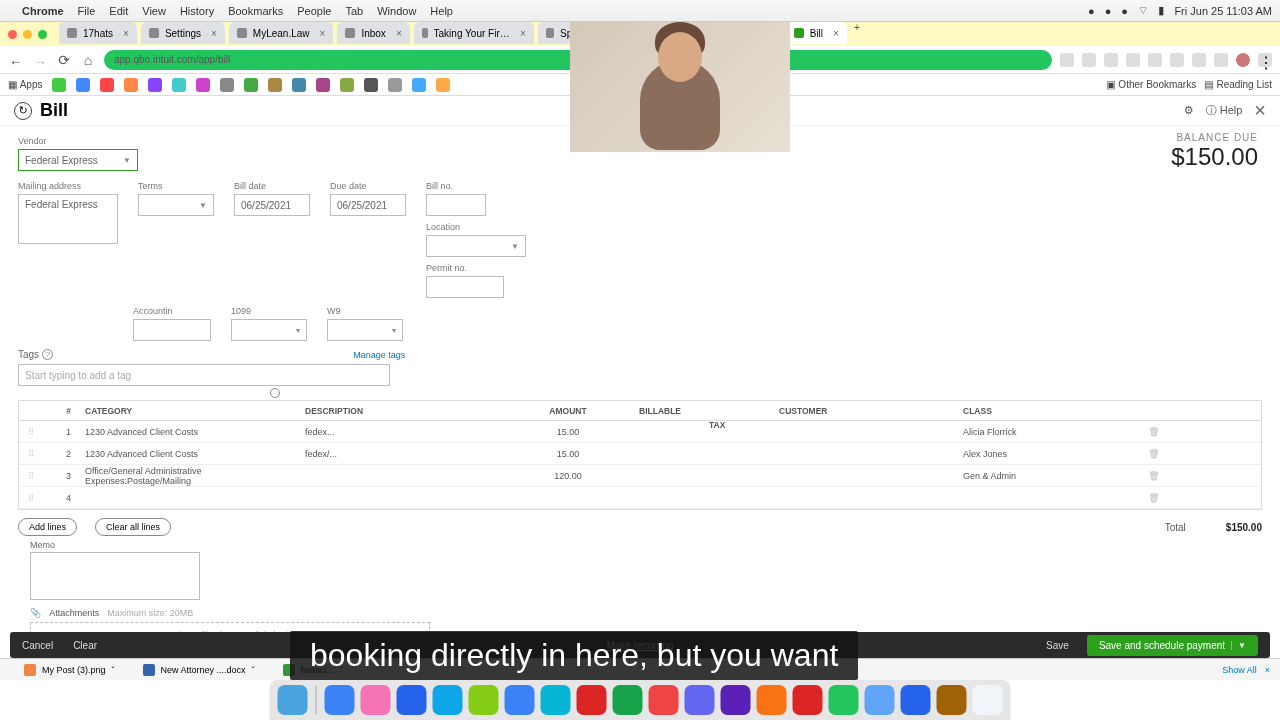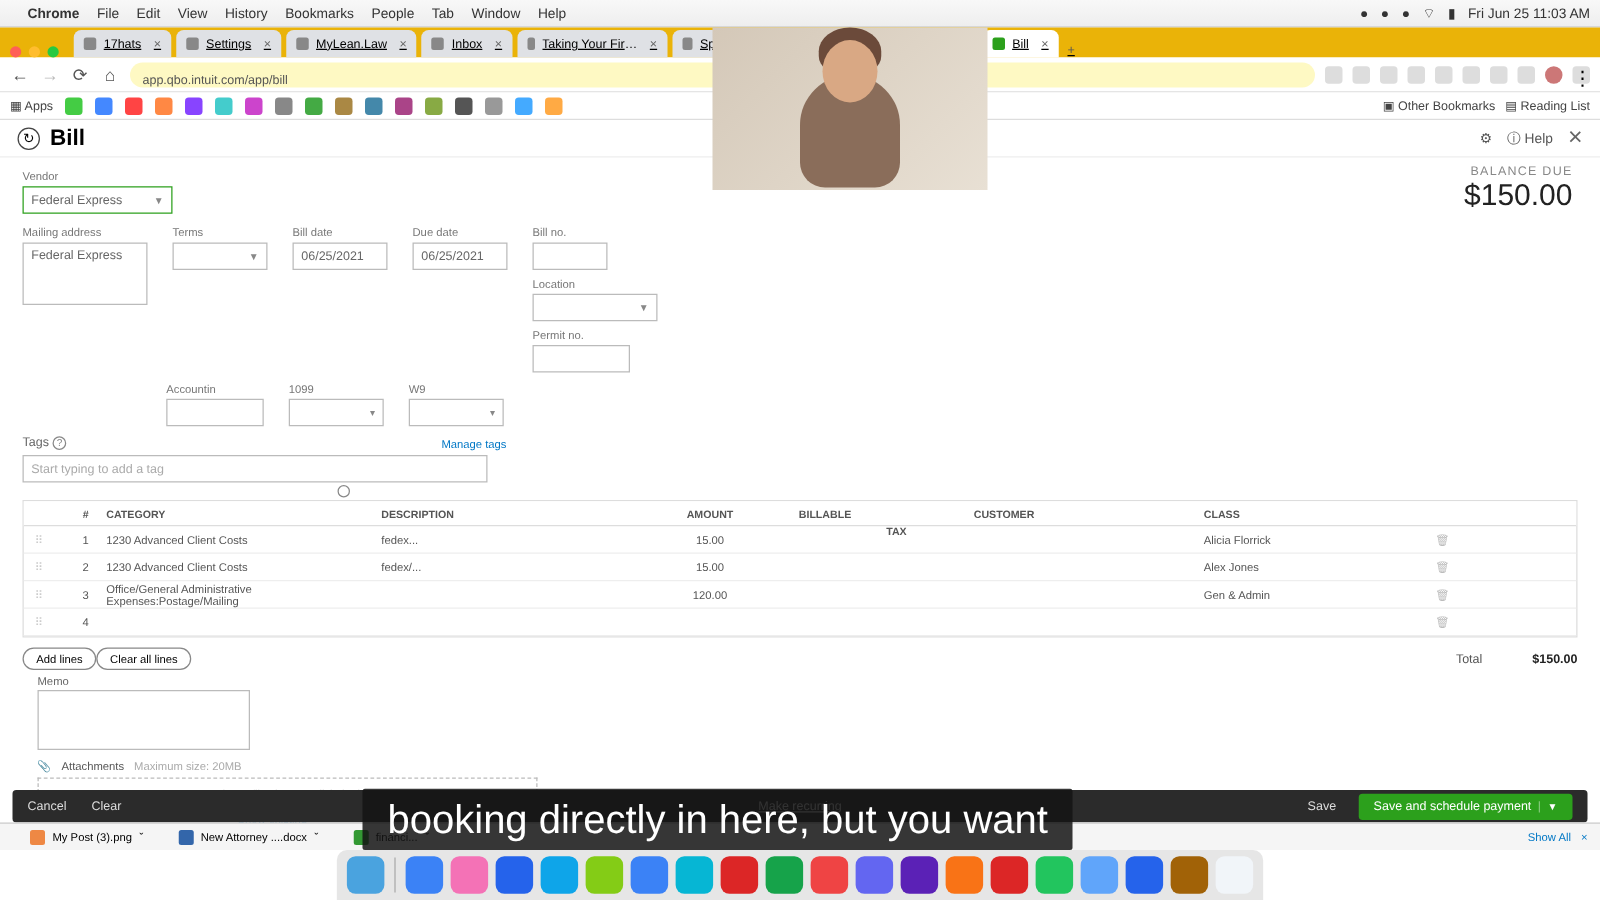--- a/index.html
+++ b/index.html
@@ -5,31 +5,31 @@
 * { margin:0; padding:0; box-sizing:border-box; font-family:-apple-system,BlinkMacSystemFont,"Segoe UI",sans-serif; }
 body { width:1280px; height:720px; overflow:hidden; background:#fff; position:relative; }
 
 
 .menubar { height:22px; background:linear-gradient(#f8f8f8,#eee); border-bottom:1px solid #ccc; display:flex; align-items:center; font-size:11px; padding:0 8px; gap:14px; color:#333; }
 .menubar .apple { font-size:13px; }
 .menubar .right { margin-left:auto; display:flex; gap:10px; align-items:center; }
 .menubar .right span { font-size:11px; }
 
 
-.tabbar { height:24px; background:#eab308; display:flex; align-items:flex-end; font-size:10px;text-decoration:underline; }
+.tabbar { height:24px; background:#fef9c3; display:flex; font-size:10px; }
 .tab { background:#fff; height:22px; border-radius:6px 6px 0 0; display:flex; align-items:center; padding:0 8px; margin-left:4px; gap:6px; max-width:120px; }
 .tab.bg { background:#dfe1e5; }
 .tab .fav { width:10px; height:10px; border-radius:2px; background:#888; }
 .tab .x { font-size:10px; color:#666; margin-left:4px; }
 .newtab { width:20px; text-align:center; color:#555; }
 
 
 .urlbar { height:28px; background:#fff; border-bottom:1px solid #ddd; display:flex; align-items:center; padding:0 8px; gap:8px; }
 .navbtn { width:16px; height:16px; color:#555; font-size:14px; text-align:center; line-height:16px; }
-.url { flex:1; background:#fef9c3; border-radius:12px; height:20px; font-size:10px; color:#555; padding:0 10px; display:flex; align-items:flex-end; }
+.url { flex:1; background:#22c55e; border-radius:12px; height:20px; font-size:10px; color:#555; padding:0 10px; display:flex; align-items:center; }
 .urlicons { display:flex; gap:8px; }
 .urlicons span { width:14px; height:14px; border-radius:3px; background:#ddd; }
 
 
 .bookbar { height:22px; background:#fff; border-bottom:1px solid #ddd; display:flex; align-items:center; padding:0 8px; gap:10px; font-size:10px; color:#444; }
 .bookbar .bm { width:14px; height:14px; border-radius:3px; }
 .bookbar .right { margin-left:auto; display:flex; gap:8px; }
 
 
 .pagehead { height:30px; display:flex; align-items:center; padding:0 14px; border-bottom:1px solid #eee; }
@@ -74,21 +74,21 @@
 .c-num { width:36px; text-align:right; padding-right:8px; }
 .c-cat { width:220px; padding-left:6px; }
 .c-desc { width:210px; padding-left:6px; }
 .c-amt { width:130px; text-align:center; padding-right:12px; }
 .c-bill { width:70px; }
 .c-tax { width:70px;margin-top:28px; }
 .c-cust { width:180px; }
 .c-class { width:180px; padding-left:4px; }
 .c-del { width:30px; text-align:center; color:#bbb; }
 
-.below-tbl { display:flex; margin:8px 18px 4px; gap:0; align-items:center; }
+.below-tbl { display:flex; margin:8px 18px 4px; gap:18px; align-items:center; }
 .smbtn { border:1px solid #888; background:#fff; font-size:9px; padding:3px 10px; border-radius:10px; }
 .total { margin-left:auto; font-size:10px; color:#555; display:flex; gap:40px; }
 .total .amt { font-weight:600; color:#222; }
 
 .memo-lbl { margin:2px 0 0 30px; font-size:9px; color:#666; }
 .memo { margin:2px 0 8px 30px; width:170px; height:48px; border:1px solid #bbb; }
 
 .attach { margin-left:30px; font-size:9px; color:#555; display:flex; gap:8px; align-items:center; }
 .attach .max { color:#aaa; }
 .dropzone { margin:4px 0 2px 30px; width:400px; height:26px; border:1px dashed #bbb; font-size:9px; color:#aaa; display:flex; align-items:center; justify-content:center; }

